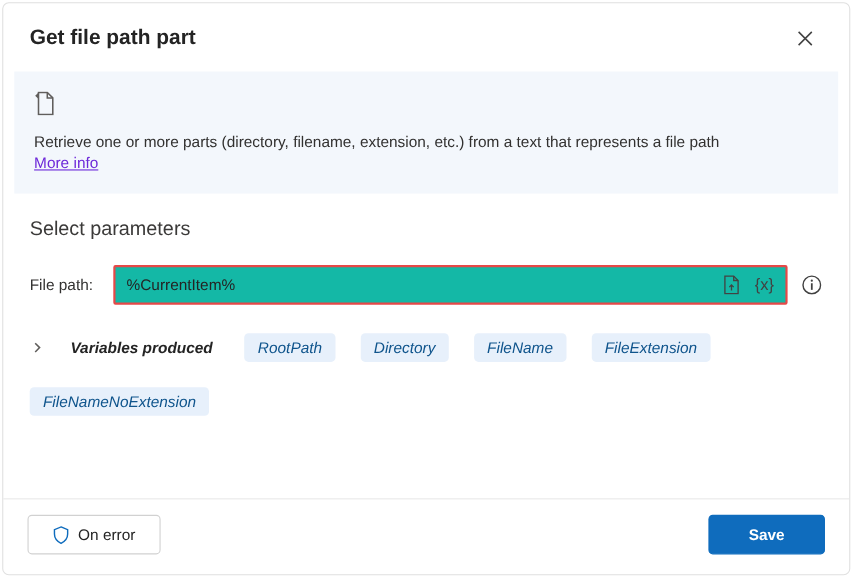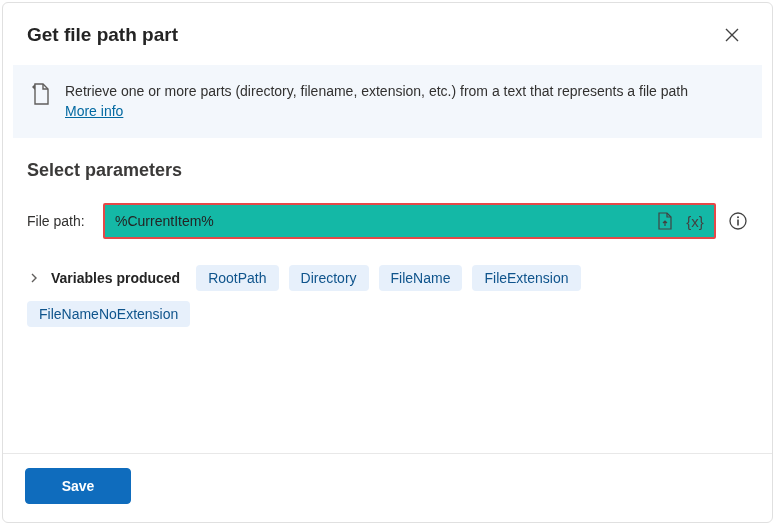--- a/index.html
+++ b/index.html
@@ -43,43 +43,44 @@
     color: #424242;
     border-radius: 4px;
   }
   .info-banner {
     background: #f3f7fc;
     margin: 0 10px;
     padding: 16px 12px 18px 18px;
     display: flex;
     gap: 14px;
     align-items: flex-start;
+    flex-direction: column;
   }
   .info-banner svg { flex-shrink: 0; margin-top: 2px; }
   .info-text {
     font-size: 14px;
     line-height: 1.5;
     color: #323130;
   }
   .more-info {
-    color: #0369a1;
+    color: #6d28d9;
     text-decoration: underline;
     font-size: 14px;
     cursor: pointer;
     display: inline-block;
   }
   .body {
     padding: 22px 24px 0 24px;
     flex: 1;
   }
   .section-head {
     font-size: 18px;
     color: #3b3a39;
     margin-bottom: 22px;
-    font-weight: 700;
+    font-weight: 400;
   }
   .param-row {
     display: flex;
     align-items: center;
     gap: 12px;
     margin-bottom: 26px;
   }
   .param-label {
     font-size: 14px;
     color: #323130;
@@ -118,22 +119,23 @@
     height: 20px;
     display:flex;
     align-items:center;
     justify-content:center;
     cursor: pointer;
     color: #424242;
   }
   .vars-row {
     display: flex;
     align-items: center;
-    gap: 10px;
+    gap: 23px;
     flex-wrap: wrap;
+    font-style: italic;
   }
   .chevron {
     display:inline-flex;
     align-items:center;
     justify-content:center;
     width:14px;
     cursor:pointer;
     color:#605e5c;
   }
   .vars-label {
@@ -243,18 +245,24 @@
       <span class="vars-label">Variables produced</span>
       <span class="chip">RootPath</span>
       <span class="chip">Directory</span>
       <span class="chip">FileName</span>
       <span class="chip">FileExtension</span>
       <span class="chip">FileNameNoExtension</span>
     </div>
   </div>
 
   <div class="footer">
+    <button class="btn">
+      <svg width="15" height="17" viewBox="0 0 15 17">
+        <path d="M7.5 1 L13.5 3.5 v4 c0 4 -3 7 -6 8.5 c-3 -1.5 -6 -4.5 -6 -8.5 v-4 Z" fill="none" stroke="#0f6cbd" stroke-width="1.3"></path>
+      </svg>
+      <span>On error</span>
+    </button>
     <div class="right-btns">
       <button class="btn btn-primary">Save</button>
     </div>
   </div>
 
 </div>
 
 </body></html>

